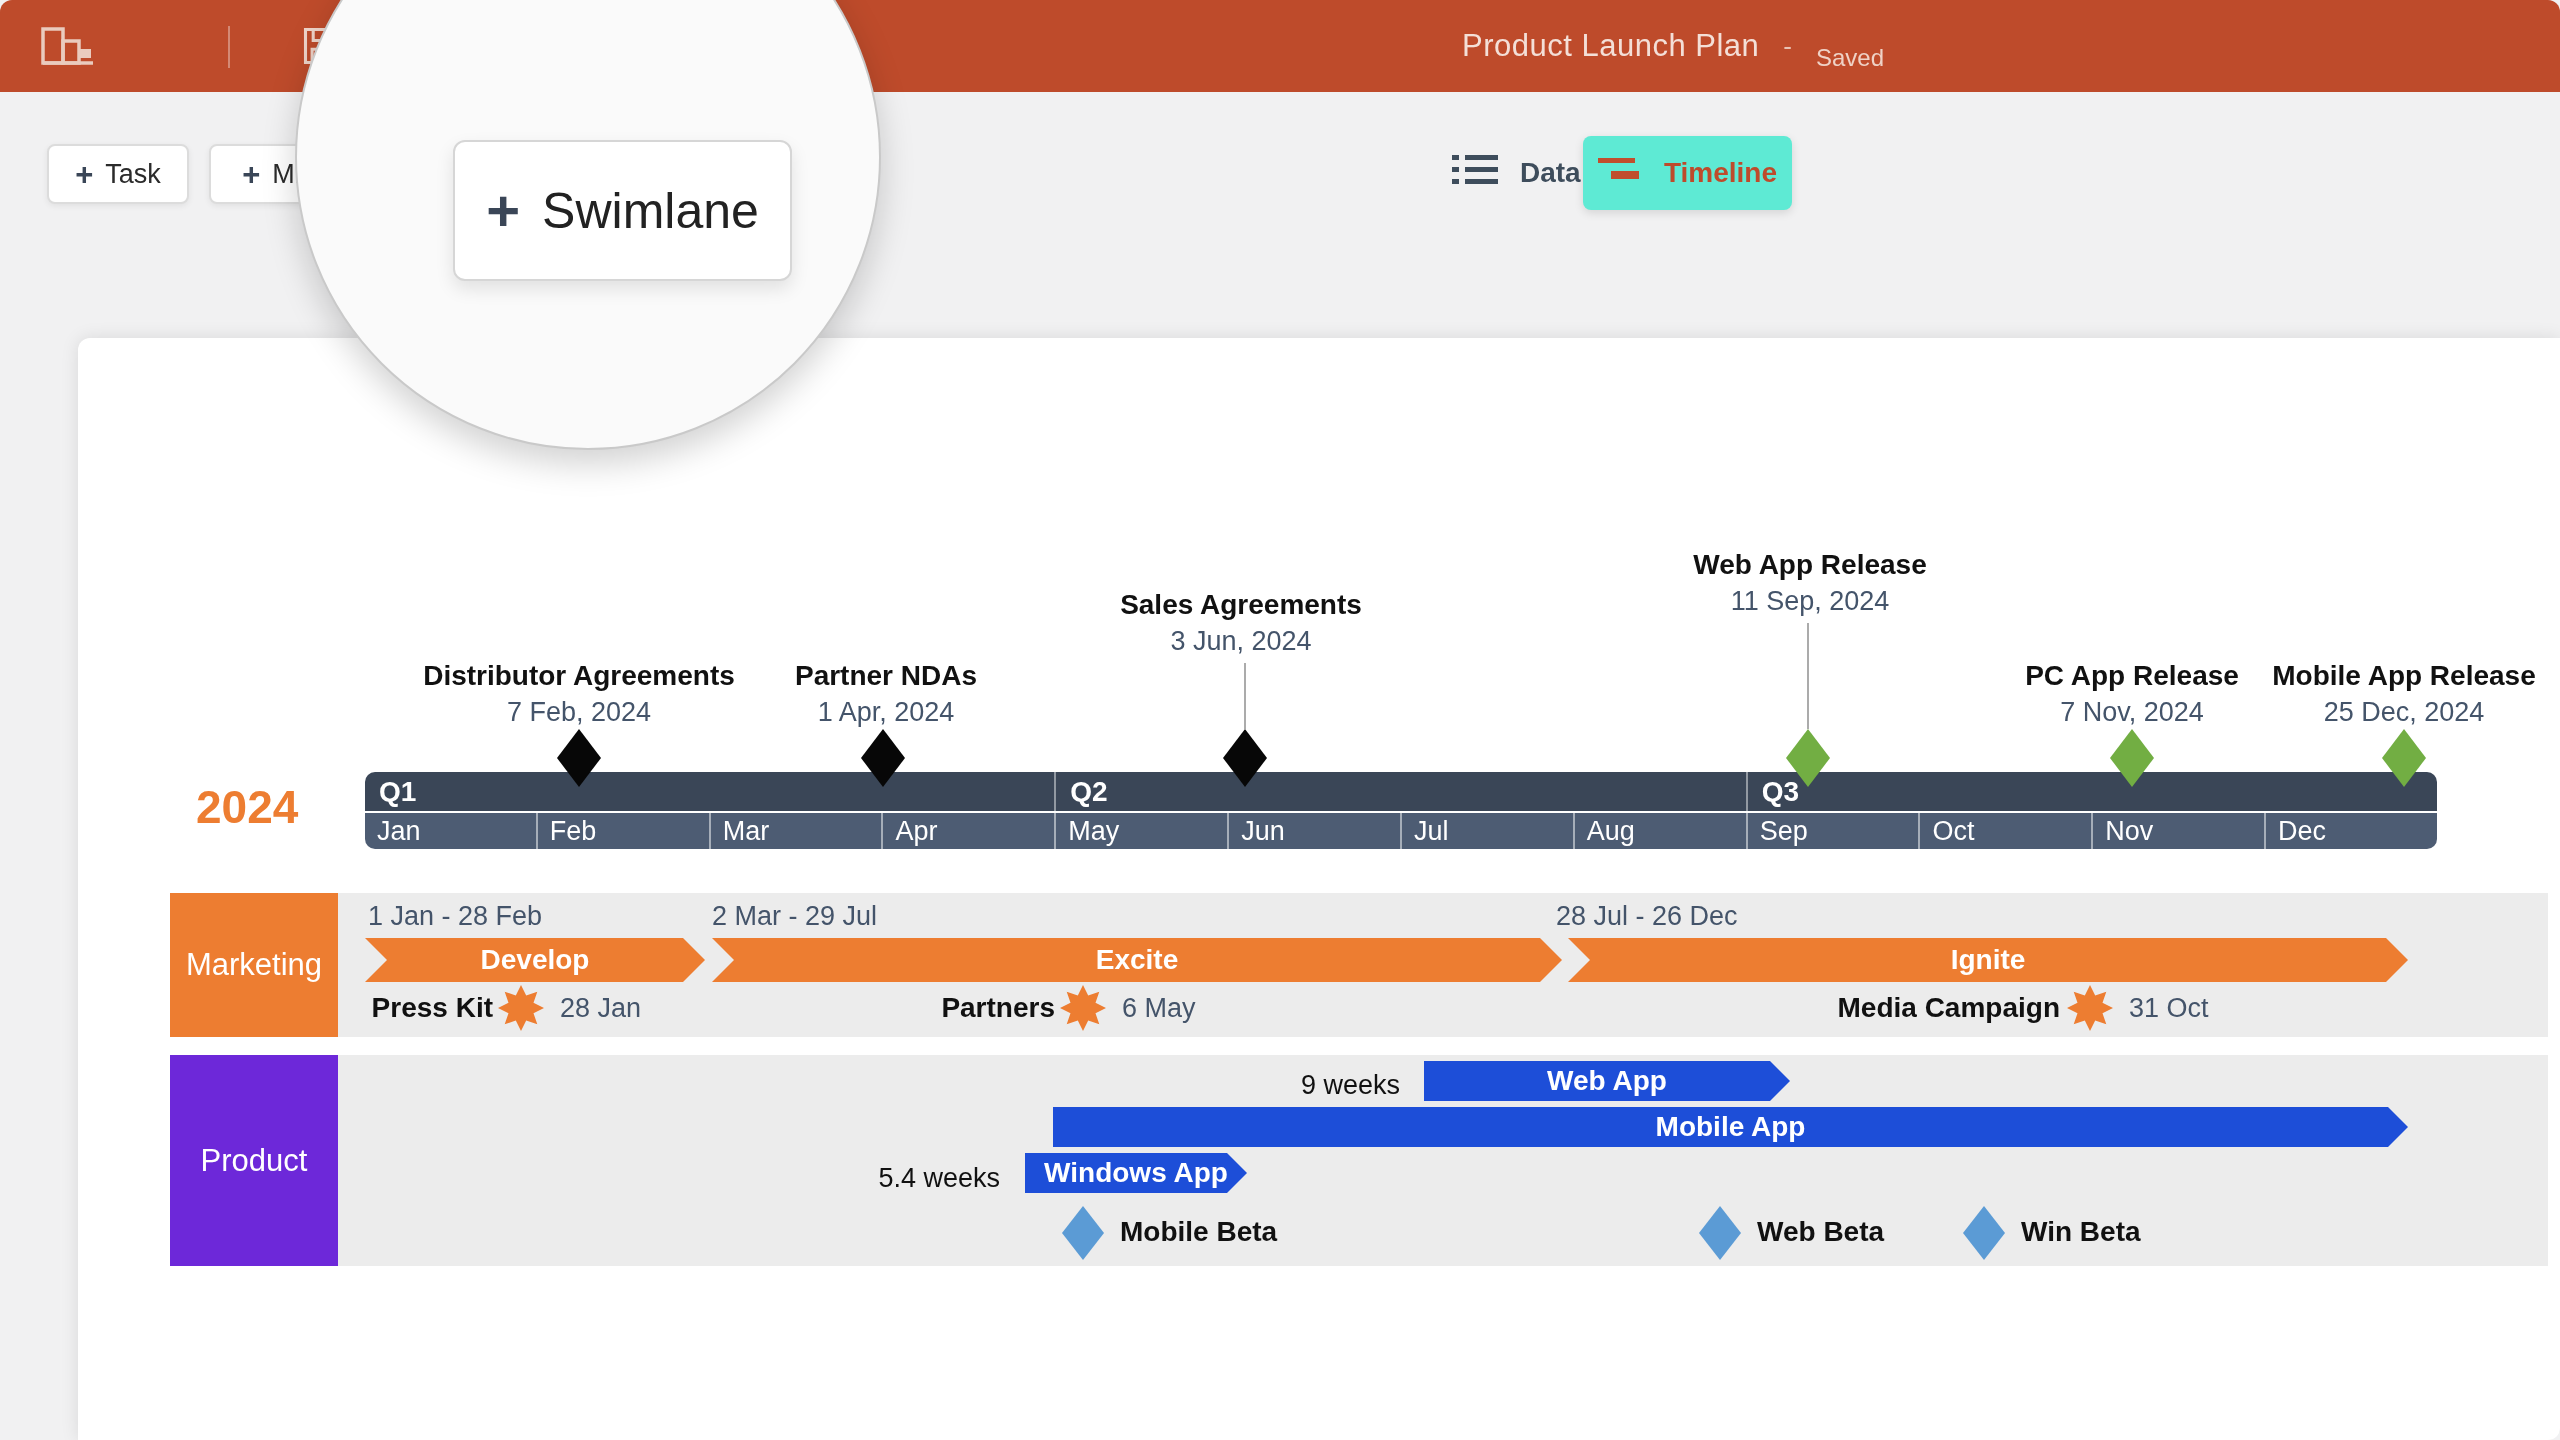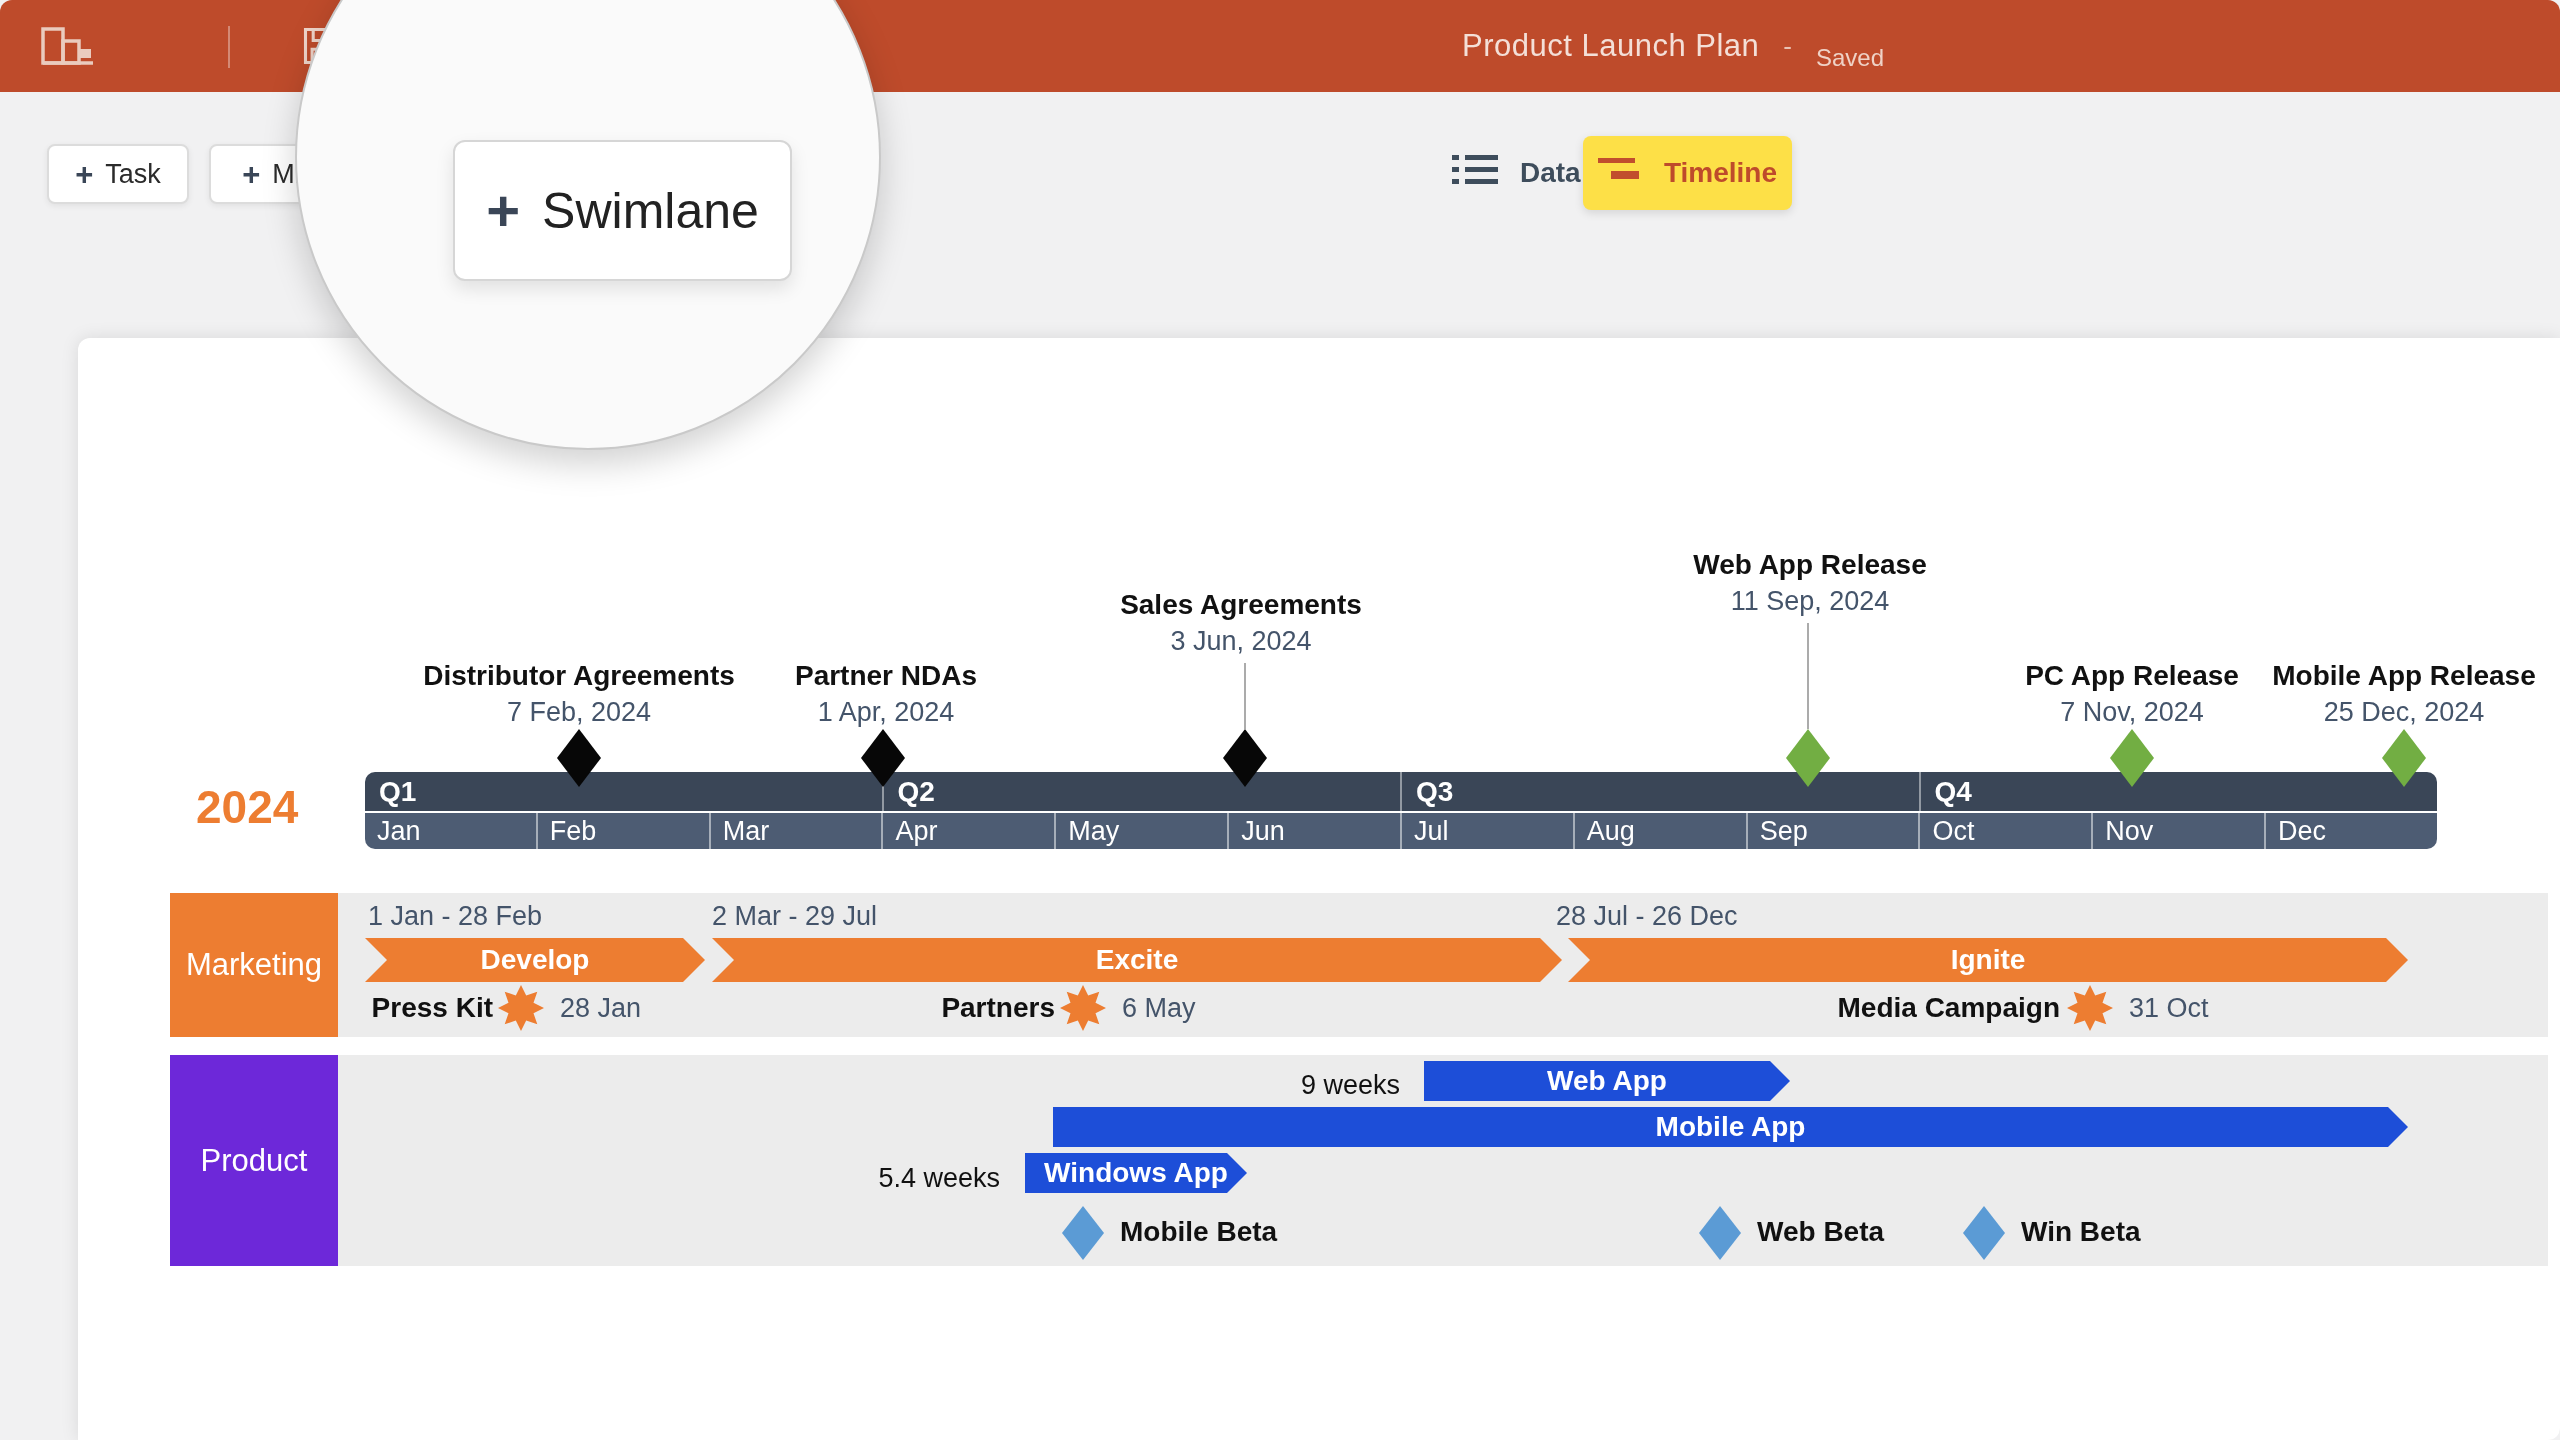--- a/index.html
+++ b/index.html
@@ -18,21 +18,21 @@
 
   
   .btn { position:absolute; background:#FFFFFF; border:2px solid #DCDCDC; border-radius:8px;
          display:flex; align-items:center; justify-content:center; gap:12px;
          font-size:27px; color:#2B2B2B; box-shadow:0 2px 6px rgba(0,0,0,0.07); }
   .btn .plus { color:#3A4657; font-weight:600; font-size:31px; line-height:1; }
   .task-btn { left:47px; top:144px; width:142px; height:60px; }
   .milestone-btn { left:209px; top:144px; width:212px; height:60px; }
   .data-ctl { position:absolute; left:1452px; top:136px; height:74px; display:flex; align-items:center; gap:22px;
               font-size:28px; font-weight:700; color:#3E4D5C; }
-  .timeline-btn { left:1583px; top:136px; width:209px; height:74px; background:#fde047; border:none;
+  .timeline-btn { left:1583px; top:136px; width:209px; height:74px; background:#5eead4; border:none;
                   box-shadow:0 3px 10px rgba(0,0,0,0.12); border-radius:8px; font-weight:700; color:#BE4B2B; font-size:28px; gap:18px; }
 
   
   .zoom-circle { position:absolute; left:295px; top:-136px; width:586px; height:586px; border-radius:50%;
                  background:#FAFAFA; border:2px solid #C9C9C9; box-shadow:0 14px 34px rgba(0,0,0,0.18);
                  overflow:hidden; z-index:50; }
   .zoom-milestone-frag { position:absolute; left:-95px; top:271px; width:224px; height:143px; background:#fff;
                  border:2px solid #DADADA; border-radius:12px; display:flex; align-items:center; justify-content:flex-end;
                  padding-right:14px; font-size:56px; color:#2B2B2B; box-shadow:0 6px 14px rgba(0,0,0,0.08); }
   .zoom-swimlane-btn { position:absolute; left:156px; top:274px; width:339px; height:141px; background:#fff;
@@ -157,21 +157,20 @@
       <span>Swimlane</span>
     </div>
   </div>
 
   <div class="year-label">2024</div>
 
   <div class="q-band">
     <div class="q-cell">Q1</div>
     <div class="q-cell">Q2</div>
     <div class="q-cell">Q3</div>
-    <div class="q-cell">Q4</div>
   </div>
   <div class="m-band">
     <div class="m-cell">Jan</div>
     <div class="m-cell">Feb</div>
     <div class="m-cell">Mar</div>
     <div class="m-cell">Apr</div>
     <div class="m-cell">May</div>
     <div class="m-cell">Jun</div>
     <div class="m-cell">Jul</div>
     <div class="m-cell">Aug</div>

